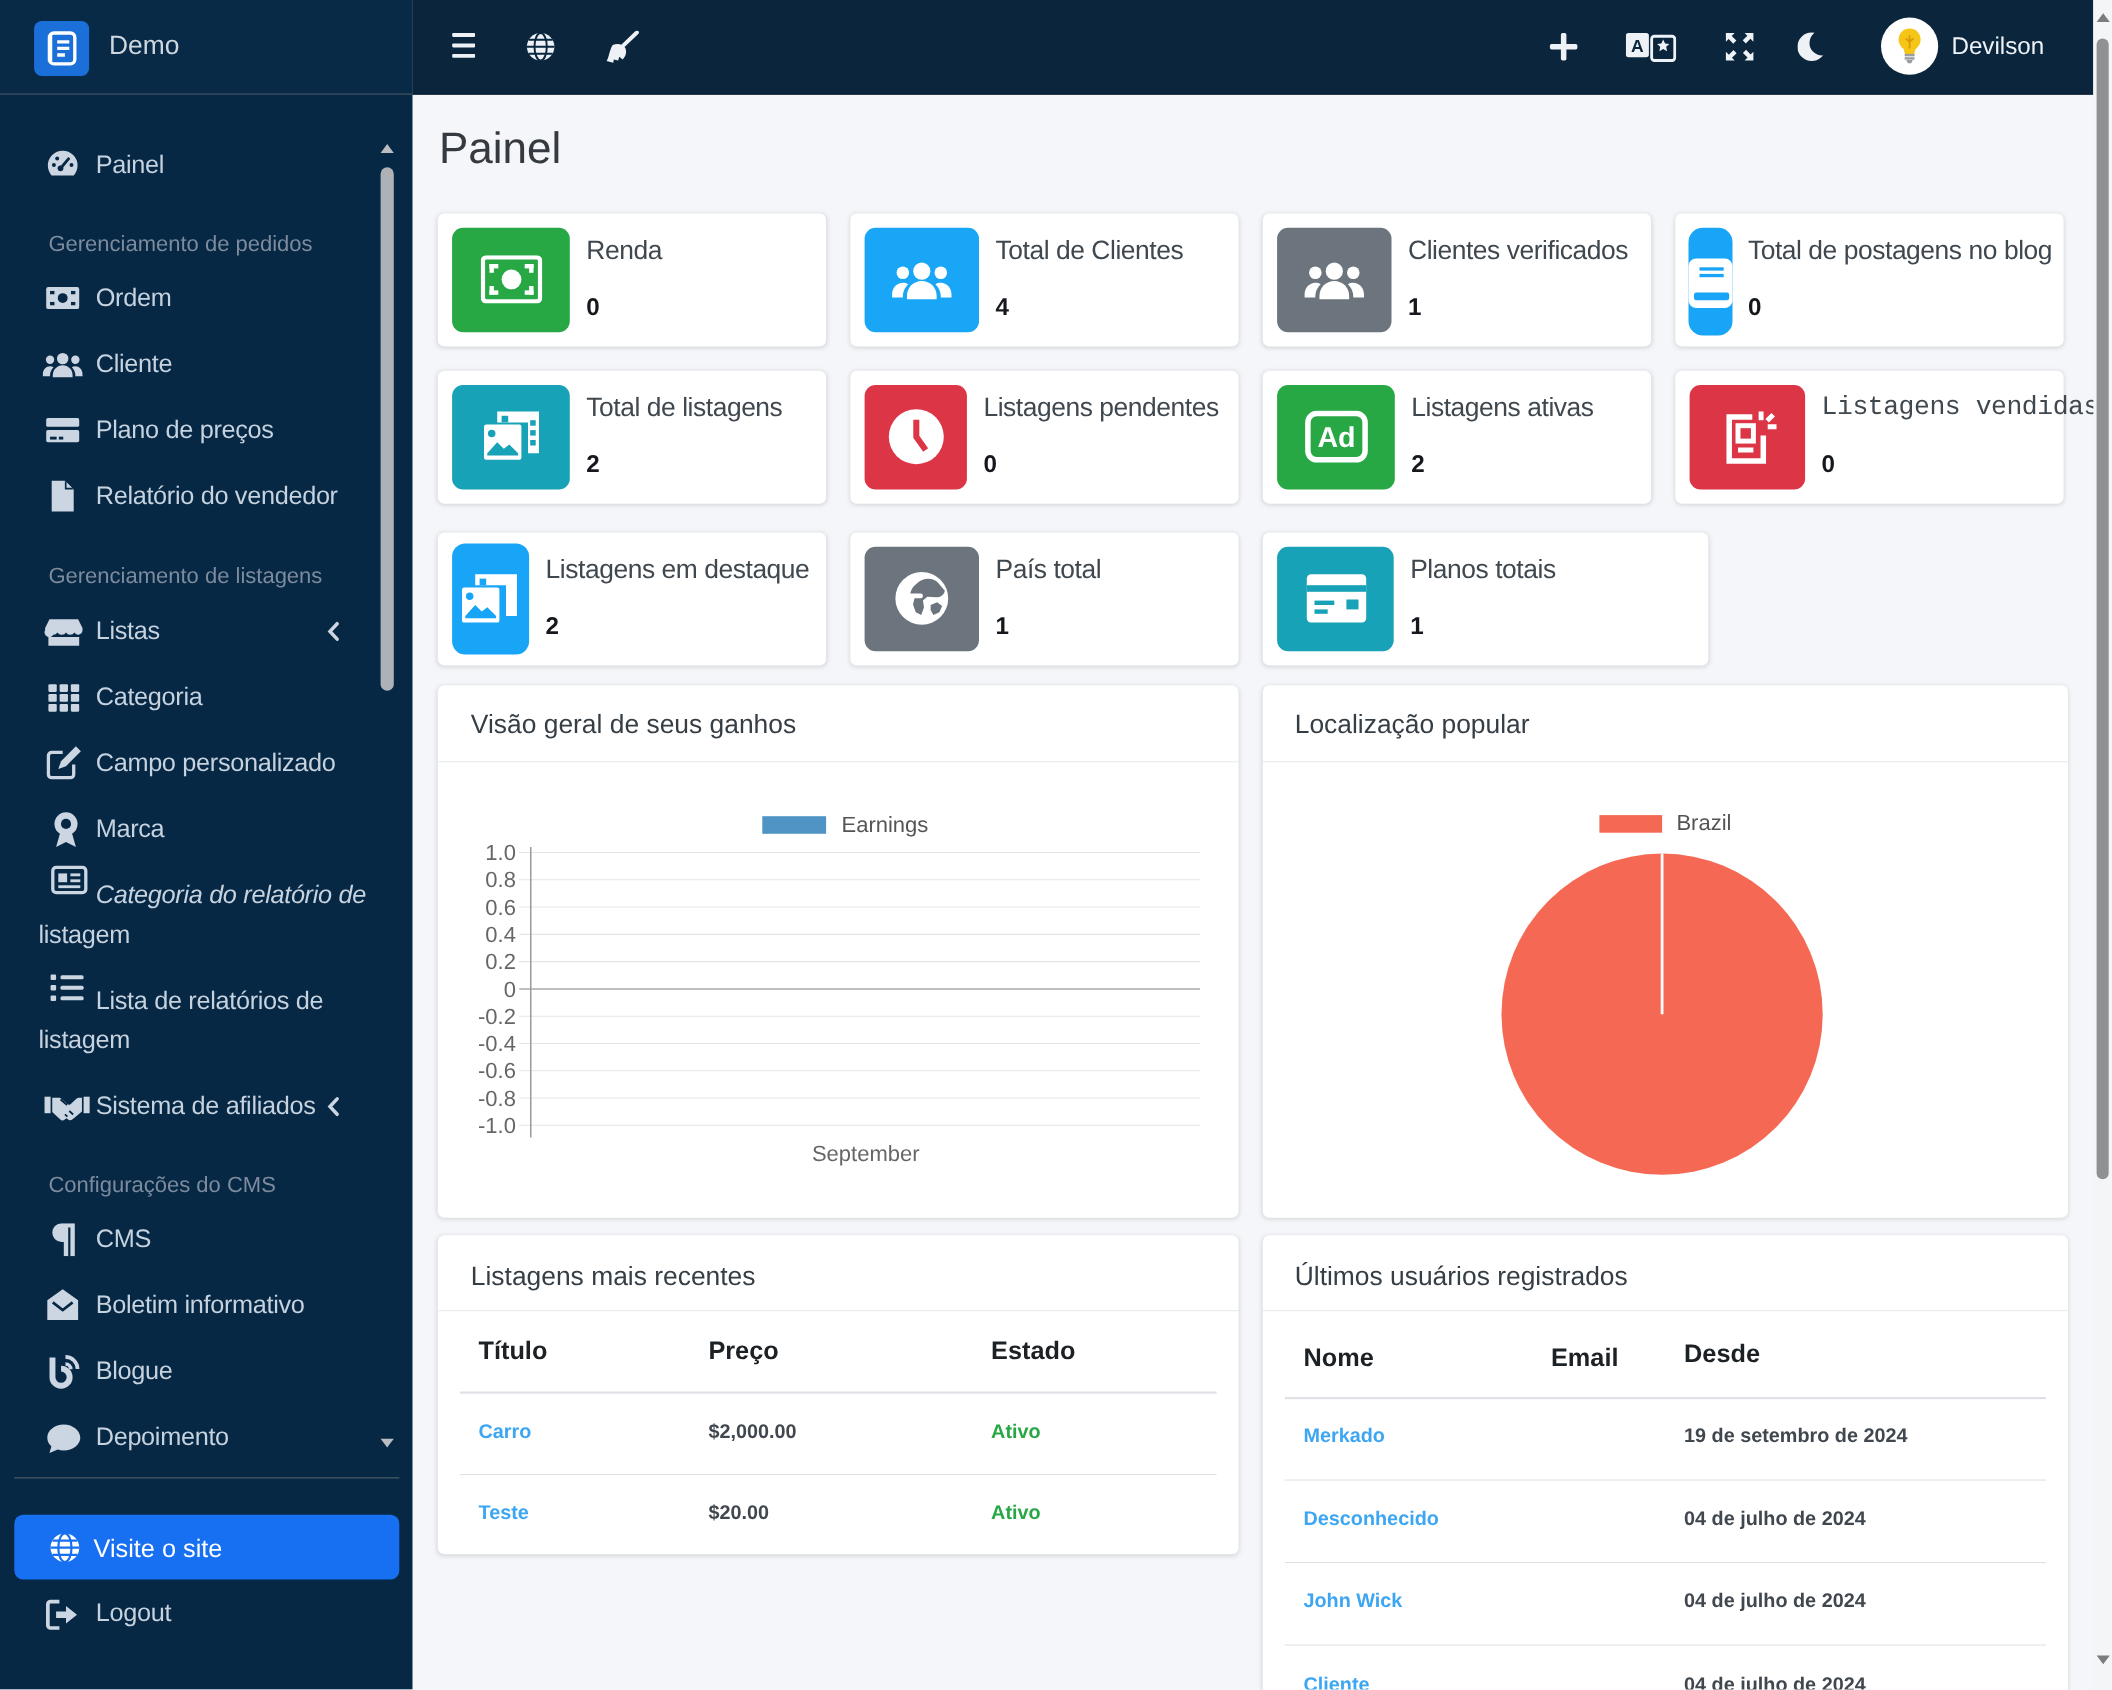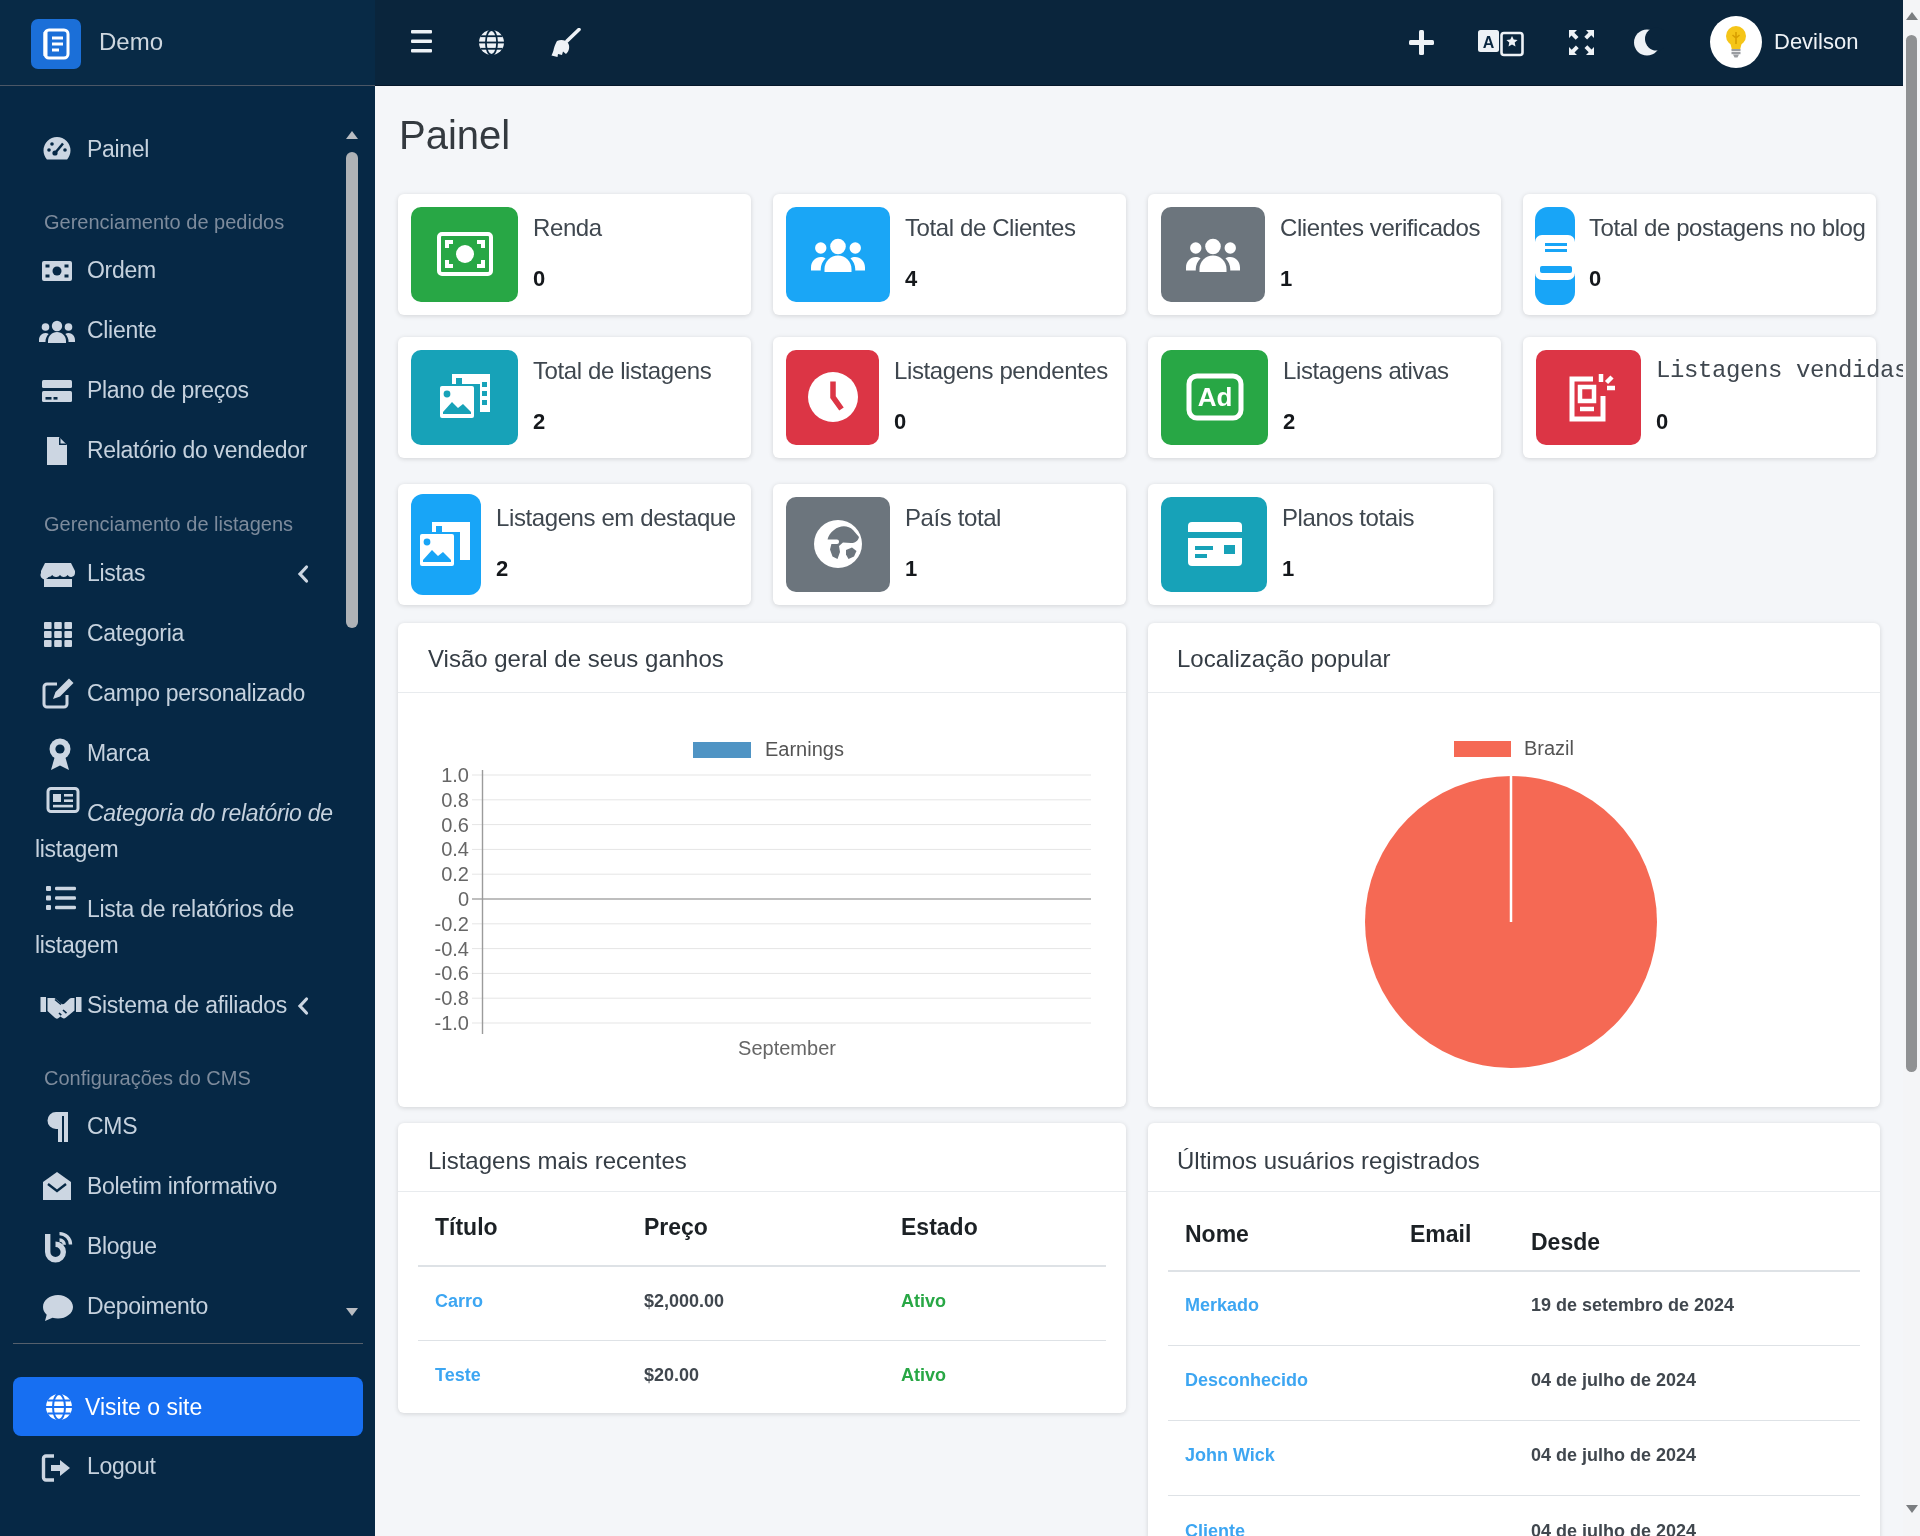--- a/index.html
+++ b/index.html
@@ -404,21 +404,21 @@
  <svg class="abs" style="left:39px;top:34px" width="52" height="52" viewBox="0 0 52 52">
   <circle cx="26" cy="26" r="24" fill="#fff"></circle>
   <path fill="#6c757d" d="M22 12 c6-5 14-5 19 0 l6 7 c-1 4-4 6-8 6 l-8-0.5 -4 3.5 1 6 -2.5 7 -5-2.5 -2.5-7 1.5-6 -4-4 c1-4 3-7 6.5-9.5z"></path>
   <path fill="#6c757d" d="M34 32 l6-2.5 4.5 3.5 -2.5 5.5 -5.5 2.5 -2.5-4.5z"></path>
   <rect x="12" y="21.5" width="15" height="4.4" rx="2" fill="#fff"></rect>
  </svg>
  <div class="abs ctitle" style="left:132px;top:20px;">País total</div>
  <div class="abs cnum" style="left:132px;top:72px;">1</div>
 </div>
 
-<div class="abs card" style="left:1148px;top:484px;width:345px;height:121px;">
+<div class="abs card" style="left:1148px;top:484px;width:405px;height:121px;">
  <div class="abs" style="left:13px;top:13px;width:106px;height:95px;background:#17a2b8;border-radius:10px;"></div>
  <svg class="abs" style="left:38px;top:36px" width="58px" height="48" viewBox="0 0 58 48">
   <rect x="2" y="2" width="54" height="44" rx="4" fill="#fff"></rect>
   <rect x="2" y="12" width="54" height="6" fill="#17a2b8"></rect>
   <rect x="9" y="26" width="18" height="4" fill="#17a2b8"></rect>
   <rect x="9" y="34" width="12" height="4" fill="#17a2b8"></rect>
   <rect x="38" y="25" width="11" height="9" fill="#17a2b8"></rect>
  </svg>
  <div class="abs ctitle" style="left:134px;top:20px;">Planos totais</div>
  <div class="abs cnum" style="left:134px;top:72px;">1</div>
@@ -490,21 +490,21 @@
  <div class="abs td link" style="left:37px;top:242px;">Teste</div>
  <div class="abs td" style="left:246px;top:242px;">$20.00</div>
  <div class="abs td green" style="left:503px;top:242px;">Ativo</div>
 </div>
 
 <div class="abs card" style="left:1148px;top:1123px;width:732px;height:437px;">
  <div class="abs hdr" style="left:29px;top:24px;">Últimos usuários registrados</div>
  <div class="abs hline" style="left:0;top:68px;width:732px;"></div>
  <div class="abs th" style="left:37px;top:98px;">Nome</div>
  <div class="abs th" style="left:262px;top:98px;">Email</div>
- <div class="abs th" style="left:383px;top:106px;">Desde</div>
+ <div class="abs th" style="left:383px;top:94px;">Desde</div>
  <div class="abs" style="left:20px;top:147px;width:692px;height:2px;background:#dee2e6;"></div>
  <div class="abs td link" style="left:37px;top:172px;">Merkado</div>
  <div class="abs td" style="left:383px;top:172px;">19 de setembro de 2024</div>
  <div class="abs" style="left:20px;top:222px;width:692px;height:1px;background:#dee2e6;"></div>
  <div class="abs td link" style="left:37px;top:247px;">Desconhecido</div>
  <div class="abs td" style="left:383px;top:247px;">04 de julho de 2024</div>
  <div class="abs" style="left:20px;top:297px;width:692px;height:1px;background:#dee2e6;"></div>
  <div class="abs td link" style="left:37px;top:322px;">John Wick</div>
  <div class="abs td" style="left:383px;top:322px;">04 de julho de 2024</div>
  <div class="abs" style="left:20px;top:372px;width:692px;height:1px;background:#dee2e6;"></div>

